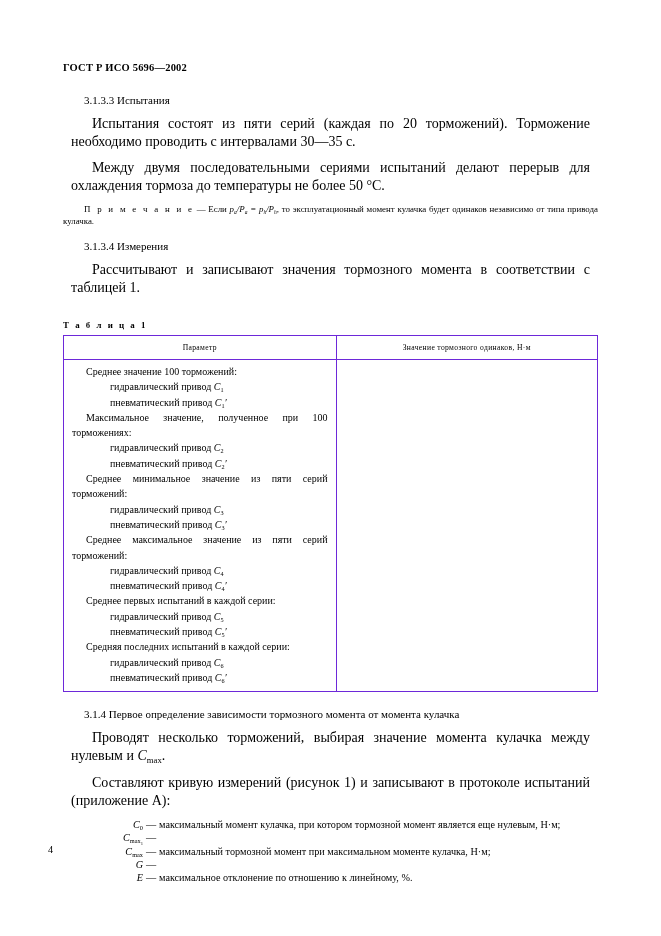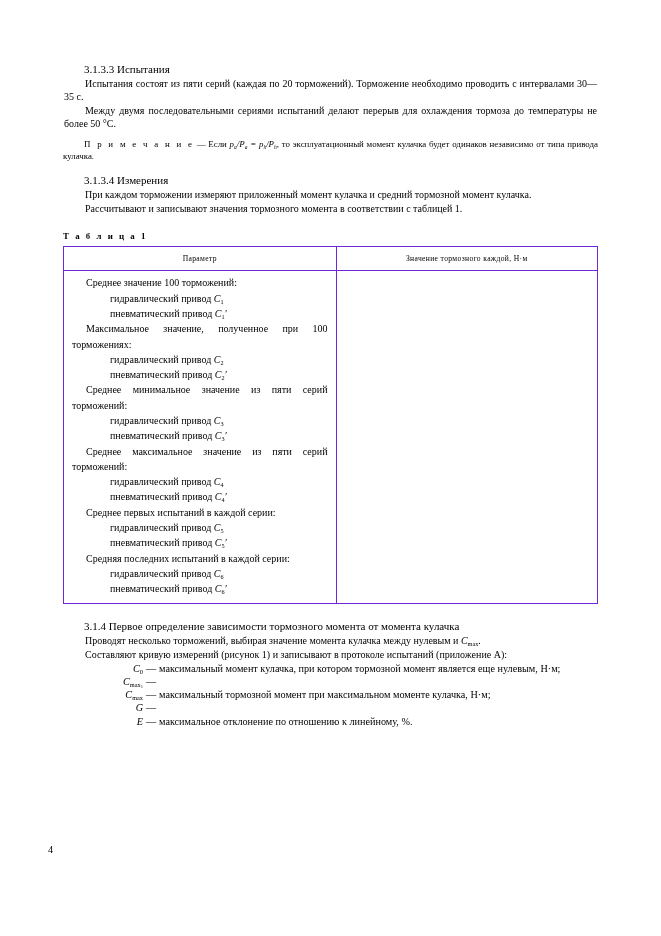--- a/index.html
+++ b/index.html
@@ -41,23 +41,23 @@
   }
 
   
   .clause-title {
     font-size: 11px;
     line-height: 1.28;
     margin: 0;
     text-indent: 21px;
   }
   .para {
-    font-size: 10px;
+    font-size: 14px;
     line-height: 1.30;
-    margin: 1px;
+    margin: 8px;
     text-indent: 21px;
     text-align: justify;
   }
 
   .note {
     font-size: 8.9px;
     line-height: 1.30;
     margin: 9px 0 0 0;
     text-indent: 21px;
     text-align: justify;
@@ -174,47 +174,47 @@
     font-size: 10.2px;
     line-height: 1;
   }
 </style>
 </head>
 <body>
 
 <div class="page">
   <div class="content">
 
+    <div class="runhead">ГОСТ Р ИСО 5696—2002</div>
 
     <p class="clause-title">3.1.3.3  Испытания</p>
     <p class="para">Испытания состоят из пяти серий (каждая по 20 торможений). Торможение необходимо проводить с интервалами 30—35 с.</p>
     <p class="para">Между двумя последовательными сериями испытаний делают перерыв для охлаждения тормоза до температуры не более 50 °С.</p>
 
     <p class="note"><span class="note-lead">П р и м е ч а н и е</span> <span>—</span> <span>Если</span> <span class="it"><i>p</i><sub>a</sub>/<i>P</i><sub>a</sub> = <i>p</i><sub>h</sub>/<i>P</i><sub>h</sub></span><span>, то эксплуатационный момент кулачка будет одинаков независимо от типа привода кулачка.</span></p>
 
     <div class="gap-m"></div>
 
     <p class="clause-title">3.1.3.4  Измерения</p>
-    <p class="para">При каждом торможении измеряют приложенный момент кулачка и средний тормозной момент кулачка.</p>
 
     <p class="para">Рассчитывают и записывают значения тормозного момента в соответствии с таблицей 1.</p>
 
     <div class="gap-l"></div>
 
     <div class="tbl-caption">Т а б л и ц а  1</div>
 
     <table class="t1">
       <colgroup>
         <col class="col-a">
         <col class="col-b">
       </colgroup>
       <thead>
         <tr>
           <th>Параметр</th>
-          <th>Значение тормозного каждой, Н·м</th>
+          <th>Значение тормозного одинаков, Н·м</th>
         </tr>
       </thead>
       <tbody>
         <tr>
           <td>
             <div class="tcell" id="param-cell">
                 <p class="t-line t-head-line">Среднее значение 100 торможений:</p>
                 <p class="t-line t-sub"><span>гидравлический привод </span><span><i>C</i><sub class="up">1</sub></span></p>
                 <p class="t-line t-sub"><span>пневматический привод </span><span><i>C</i><sub class="up">1</sub><span class="prime">′</span></span></p>
                 <p class="t-line t-head-line">Максимальное значение, полученное при 100 торможениях:</p>

